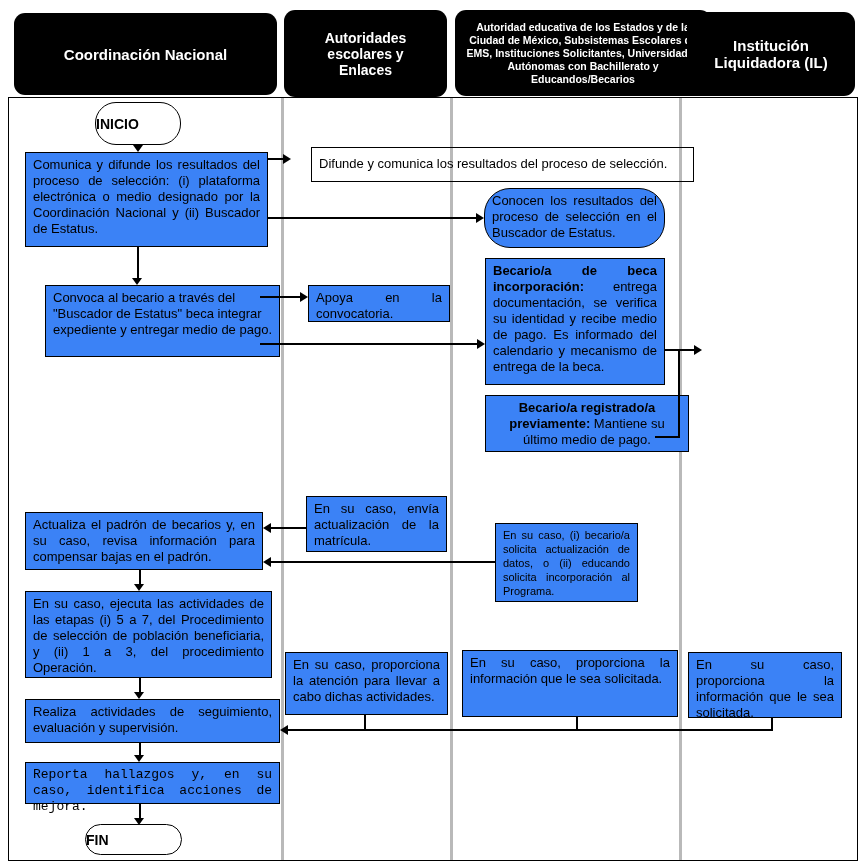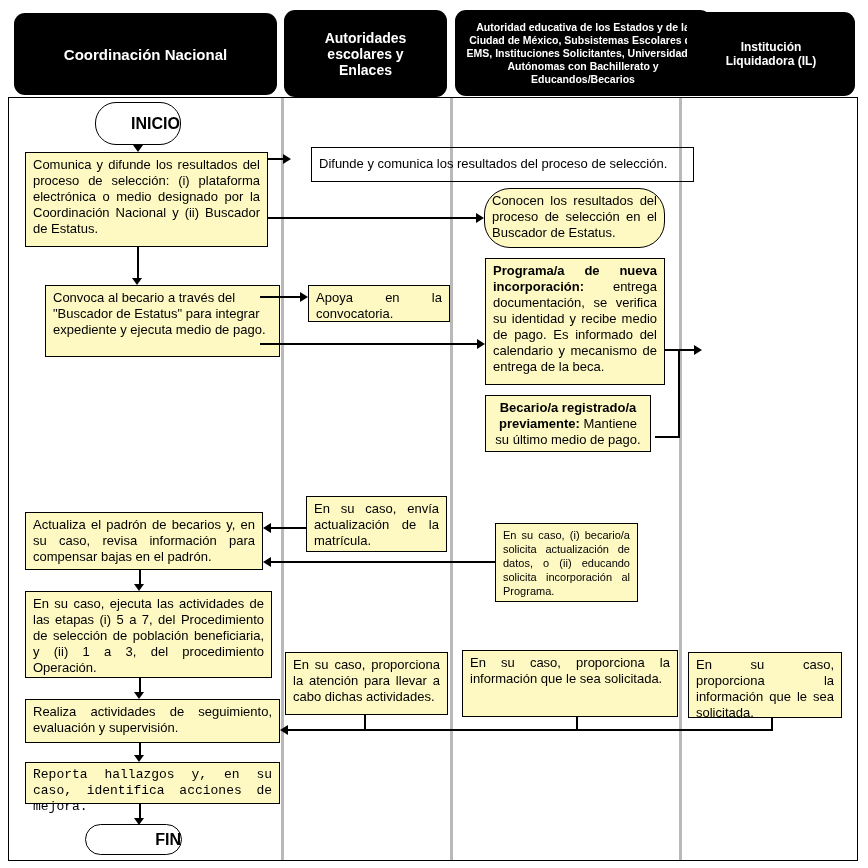--- a/index.html
+++ b/index.html
@@ -3,27 +3,27 @@
 <meta charset="utf-8">
 <style>
   html,body{margin:0;padding:0;background:#fff;}
   .canvas{position:relative;width:868px;height:868px;background:#fff;
           font-family:"Liberation Sans","DejaVu Sans",sans-serif;color:#000;overflow:hidden;}
   .hdr{position:absolute;background:#000;color:#fff;border-radius:11px;
        display:flex;align-items:center;justify-content:center;text-align:center;
        font-weight:bold;z-index:3;box-sizing:border-box;}
   .frame{position:absolute;border:1.5px solid #000;box-sizing:border-box;z-index:0;}
   .lane-div{position:absolute;width:3px;background:#b9b9b9;z-index:1;}
-  .fbox{position:absolute;background:#fef9c3;border:1.6px solid #000;box-sizing:border-box;
+  .fbox{position:absolute;background:#3b82f6;border:1.6px solid #000;box-sizing:border-box;
         font-size:13px;line-height:16px;padding:4px 7px;text-align:justify;z-index:2;}
   .fbox.left{text-align:left;margin-left:20px;}
   .fbox.center{text-align:center;}
   .term{position:absolute;background:#fff;border:1.6px solid #000;box-sizing:border-box;
-        display:flex;align-items:center;justify-content:flex-end;
-        font-weight:bold;font-size:16px;z-index:2;}
+        display:flex;align-items:center;justify-content:flex-start;
+        font-weight:bold;font-size:14px;z-index:2;}
   .hl{position:absolute;height:2px;background:#000;z-index:2;}
   .vl{position:absolute;width:2px;background:#000;z-index:2;}
   .ar{position:absolute;width:0;height:0;border-top:5px solid transparent;
       border-bottom:5px solid transparent;border-left:8px solid #000;z-index:2;}
   .al{position:absolute;width:0;height:0;border-top:5px solid transparent;
       border-bottom:5px solid transparent;border-right:8px solid #000;z-index:2;}
   .ad{position:absolute;width:0;height:0;border-left:5px solid transparent;
       border-right:5px solid transparent;border-top:7px solid #000;z-index:2;}
   .transparent{background:transparent;}
   b{font-weight:bold;}
@@ -35,51 +35,51 @@
 
   <div class="hdr" style="left:14px;top:13px;width:263px;height:82px;font-size:15px;">
       <span>Coordinación Nacional</span>
     </div>
   <div class="hdr" style="left:284px;top:10px;width:163px;height:87px;font-size:14px;padding:0 26px;">
       <span>Autoridades escolares y Enlaces</span>
     </div>
   <div class="hdr" style="left:455px;top:10px;width:256px;height:86px;font-size:10.5px;padding:0 7px;line-height:13px;">
       <span>Autoridad educativa de los Estados y de la Ciudad de México, Subsistemas Escolares de EMS, Instituciones Solicitantes, Universidades Autónomas con Bachillerato y Educandos/Becarios</span>
     </div>
-  <div class="hdr" style="left:687px;top:12px;width:168px;height:84px;font-size:12px;padding:8px 22px;">
+  <div class="hdr" style="left:687px;top:12px;width:168px;height:84px;font-size:15px;padding:8px 22px;">
       <span>Institución Liquidadora (IL)</span>
     </div>
 
   <div class="frame" style="left:8px;top:97px;width:850px;height:764px;"></div>
   <div class="lane-div" style="left:281px;top:98px;height:762px;"></div>
   <div class="lane-div" style="left:450px;top:98px;height:762px;"></div>
   <div class="lane-div" style="left:679px;top:98px;height:762px;"></div>
 
   <div class="term" style="left:95px;top:102px;width:86px;height:43px;border-radius:21px;">
       <span>INICIO</span>
     </div>
   <div class="term" style="left:85px;top:824px;width:97px;height:31px;border-radius:16px;">
       <span>FIN</span>
     </div>
 
   <div class="fbox" style="left:25px;top:152px;width:243px;height:95px;">Comunica y difunde los resultados del proceso de selección: (i) plataforma electrónica o medio designado por la Coordinación Nacional y (ii) Buscador de Estatus.</div>
-  <div class="fbox left" style="left:25px;top:285px;width:235px;height:72px;">Convoca al becario a través del "Buscador de Estatus" para integrar expediente y ejecuta medio de pago.</div>
+  <div class="fbox left" style="left:25px;top:285px;width:235px;height:72px;">Convoca al becario a través del "Buscador de Estatus" beca integrar expediente y entregar medio de pago.</div>
   <div class="fbox" style="left:25px;top:512px;width:238px;height:58px;">Actualiza el padrón de becarios y, en su caso, revisa información para compensar bajas en el padrón.</div>
   <div class="fbox" style="left:25px;top:591px;width:247px;height:87px;">En su caso, ejecuta las actividades de las etapas (i) 5 a 7, del Procedimiento de selección de población beneficiaria, y (ii) 1 a 3, del procedimiento Operación.</div>
   <div class="fbox" style="left:25px;top:699px;width:255px;height:44px;">Realiza actividades de seguimiento, evaluación y supervisión.</div>
   <div class="fbox" style="left:25px;top:762px;width:255px;height:42px;font-family:Liberation Mono, monospace;">Reporta hallazgos y, en su caso, identifica acciones de mejora.</div>
 
   <div class="fbox left transparent" style="left:291px;top:147px;width:383px;height:35px;white-space:nowrap;padding-top:8px;">Difunde y comunica los resultados del proceso de selección.</div>
   <div class="fbox" style="left:308px;top:285px;width:142px;height:37px;">Apoya en la convocatoria.</div>
   <div class="fbox" style="left:306px;top:496px;width:141px;height:56px;">En su caso, envía actualización de la matrícula.</div>
   <div class="fbox" style="left:285px;top:652px;width:163px;height:63px;">En su caso, proporciona la atención para llevar a cabo dichas actividades.</div>
 
   <div class="fbox" style="left:484px;top:188px;width:181px;height:60px;border-radius:26px;">Conocen los resultados del proceso de selección en el Buscador de Estatus.</div>
-  <div class="fbox" style="left:485px;top:258px;width:180px;height:127px;"><b>Programa/a de nueva incorporación:</b><span> entrega documentación, se verifica su identidad y recibe medio de pago. Es informado del calendario y mecanismo de entrega de la beca.</span></div>
-  <div class="fbox center" style="left:485px;top:395px;width:166px;height:57px;"><b>Becario/a registrado/a previamente:</b><span> Mantiene su último medio de pago.</span></div>
+  <div class="fbox" style="left:485px;top:258px;width:180px;height:127px;"><b>Becario/a de beca incorporación:</b><span> entrega documentación, se verifica su identidad y recibe medio de pago. Es informado del calendario y mecanismo de entrega de la beca.</span></div>
+  <div class="fbox center" style="left:485px;top:395px;width:204px;height:57px;"><b>Becario/a registrado/a previamente:</b><span> Mantiene su último medio de pago.</span></div>
   <div class="fbox" style="left:495px;top:523px;width:143px;height:79px;font-size:11px;line-height:14px;">En su caso, (i) becario/a solicita actualización de datos, o (ii) educando solicita incorporación al Programa.</div>
   <div class="fbox" style="left:462px;top:650px;width:216px;height:67px;">En su caso, proporciona la información que le sea solicitada.</div>
 
   <div class="fbox" style="left:688px;top:652px;width:154px;height:66px;">En su caso, proporciona la información que le sea solicitada.</div>
 
   <div class="ad" style="left:133px;top:145px;"></div>
 
   <div class="hl" style="left:268px;top:158px;width:15px;"></div>
   <div class="ar" style="left:283px;top:154px;"></div>
 

